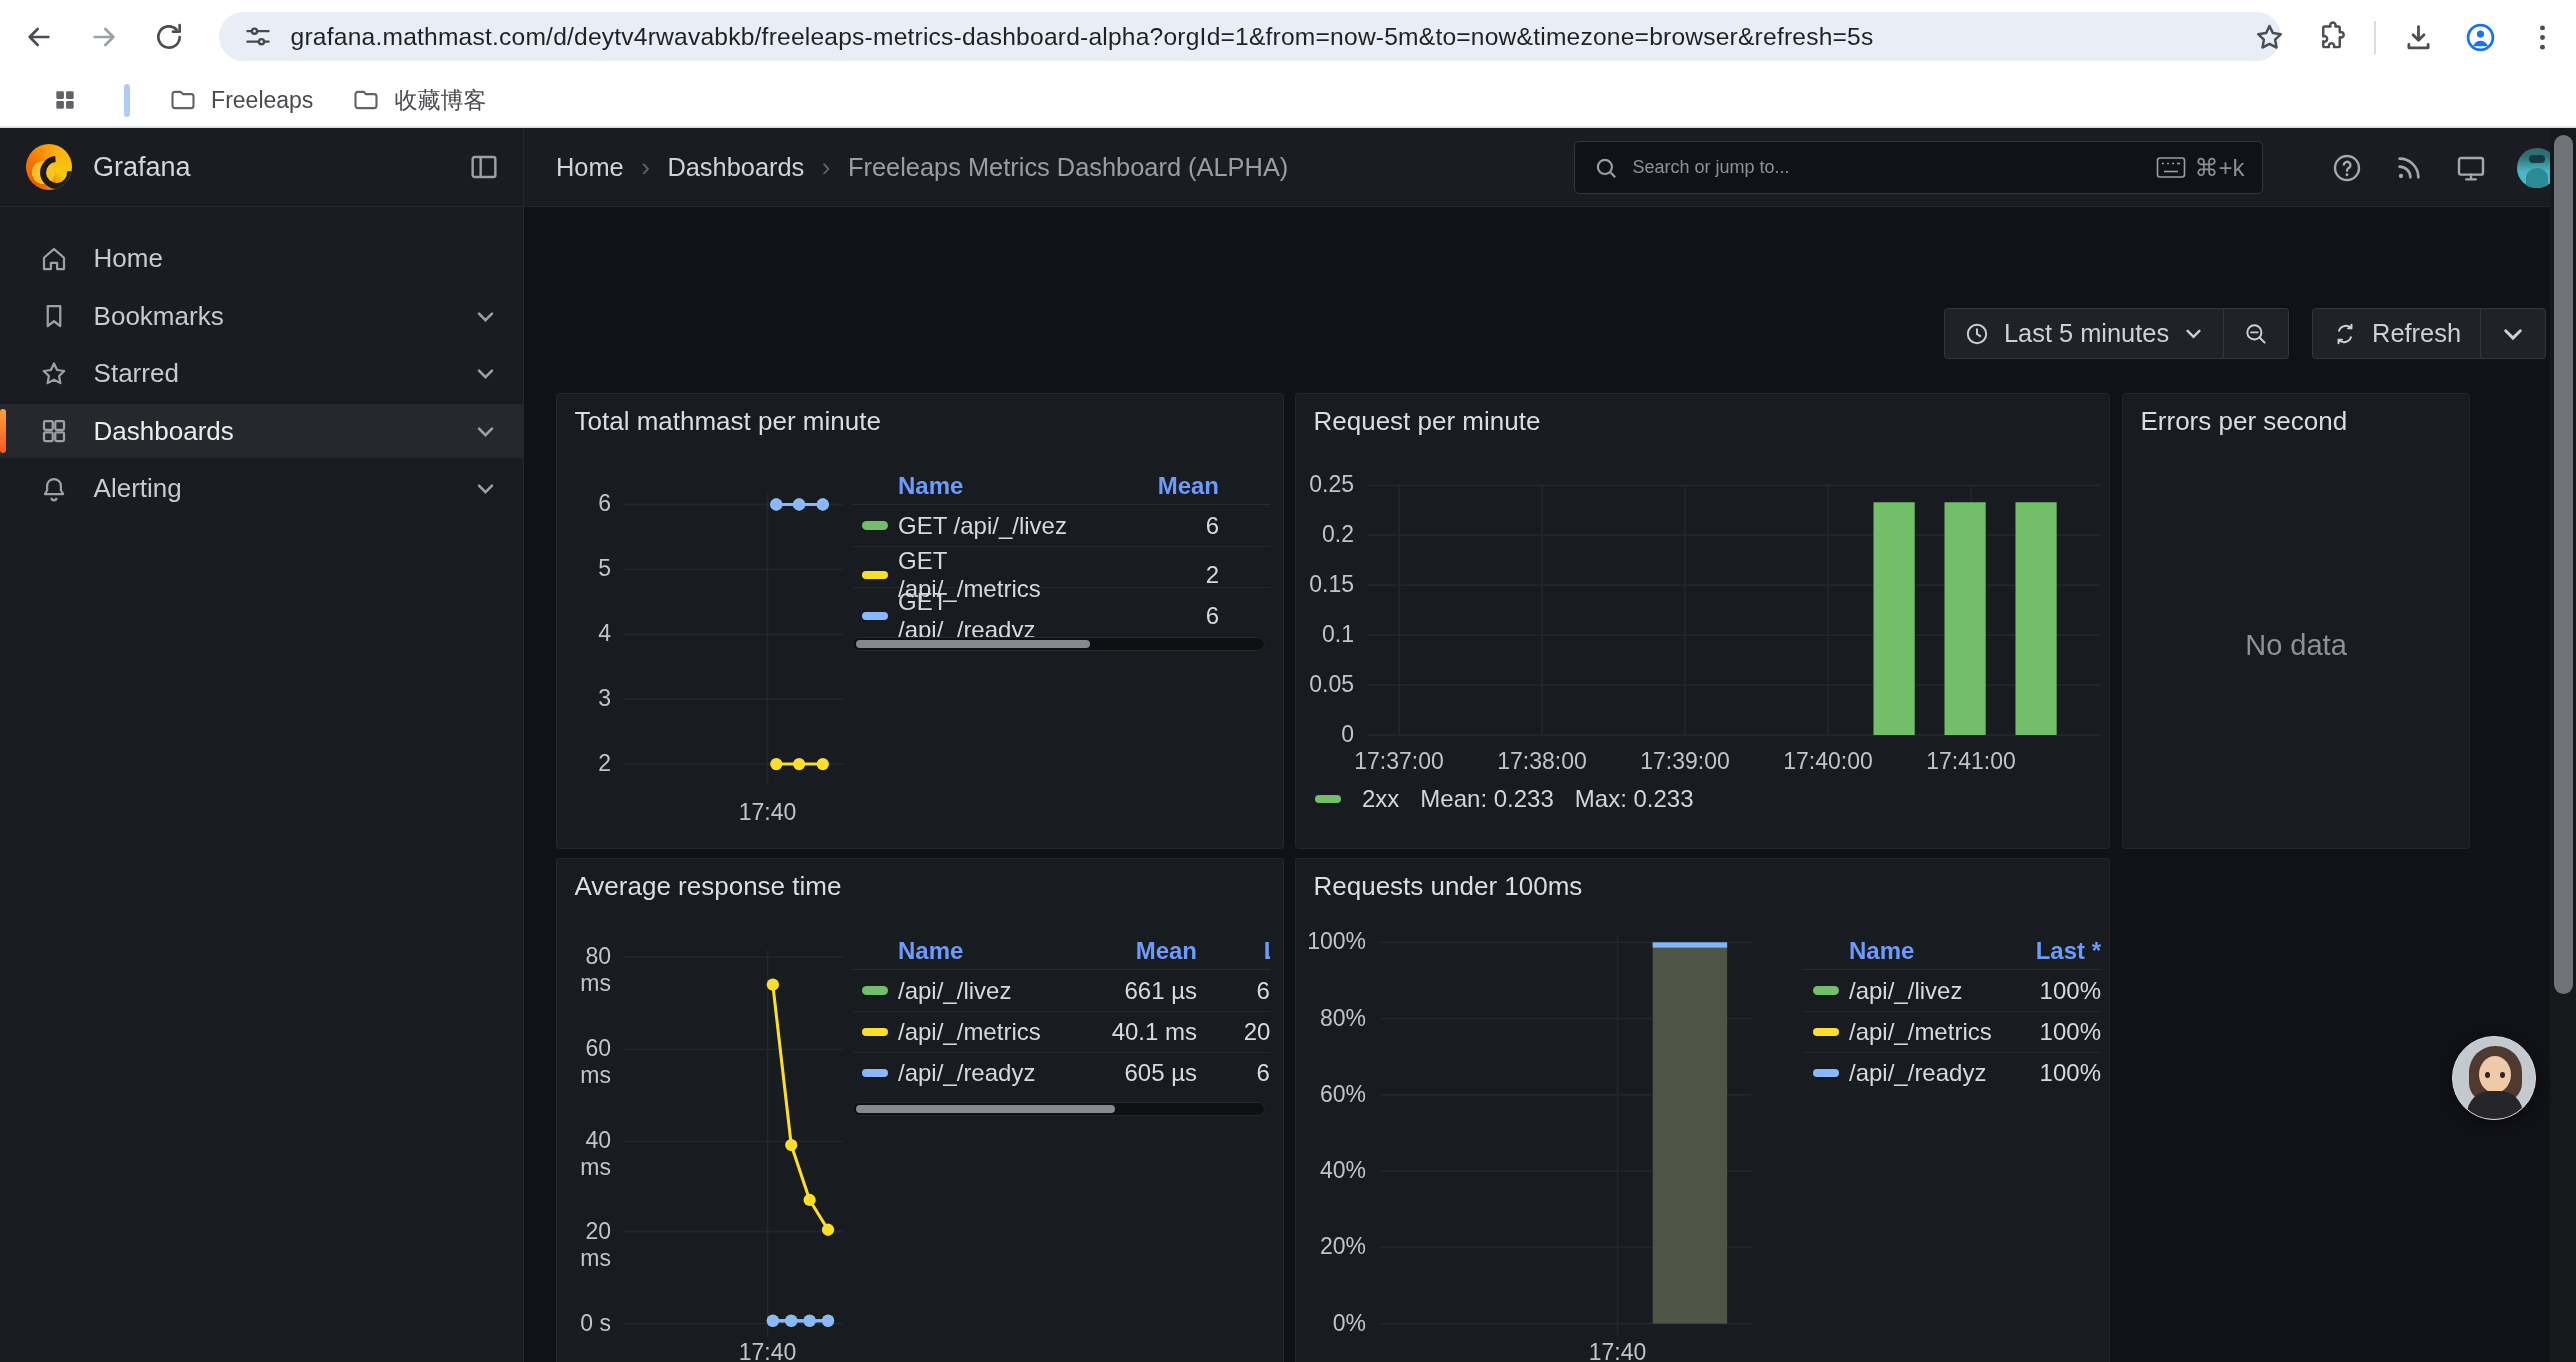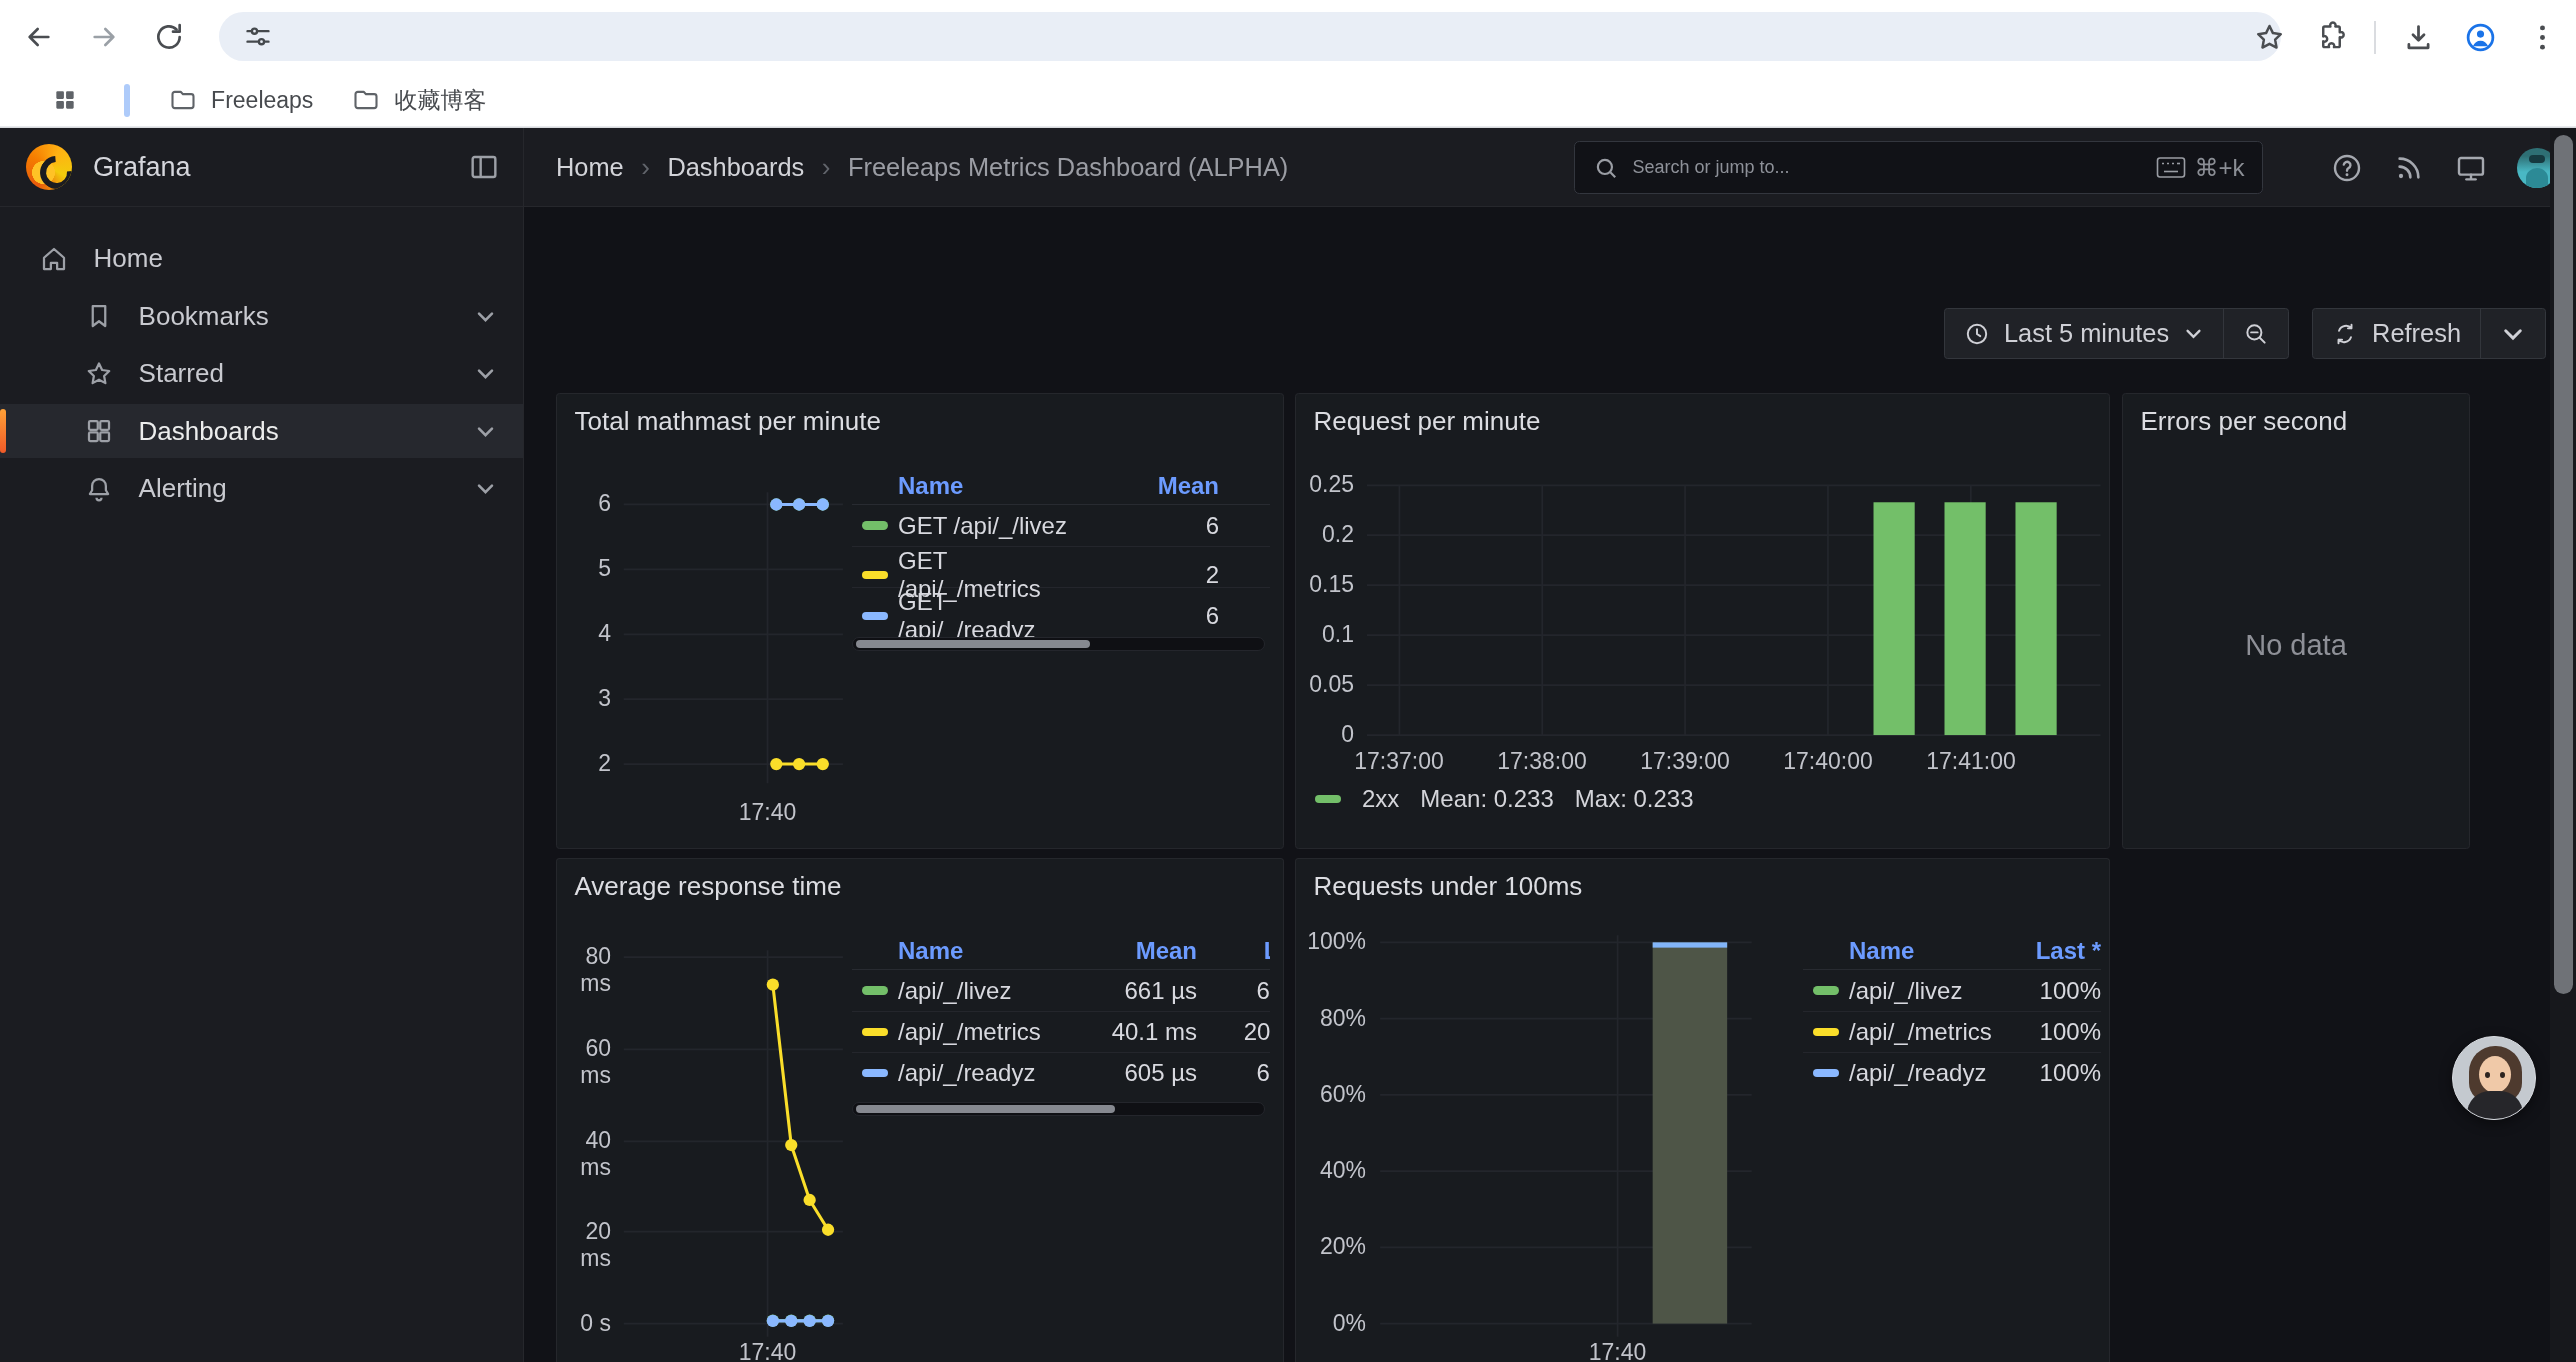--- a/index.html
+++ b/index.html
@@ -54,21 +54,21 @@
   .gf-head-icons { position:absolute; right:19px; top:0; height:79px; display:flex; align-items:center; gap:30px; }
   .gf-head-icons .hic { color:#a5a8af; }
   .gf-head-icons .hic svg { width:32px; height:32px; }
   .gf-avatar { width:40px; height:40px; border-radius:50%; background:linear-gradient(180deg,#2e6f74 20%,#49b8c4 60%); position:relative; overflow:hidden; }
   .gf-avatar::before { content:""; position:absolute; left:30%; top:18%; width:40%; height:20%; border-radius:5.3px; background:#163a40; }
   .gf-avatar::after { content:""; position:absolute; left:22%; top:52%; width:56%; height:50%; border-radius:50% 50% 0 0; background:#2c8a96; }
 
   
   .sidebar { position:absolute; left:0; top:79px; width:524px; height:1156px; background:#1b1c21; border-right:0.9px solid #26272c; padding-top:24.6px; }
   .side-item { position:relative; height:54px; display:flex; align-items:center; color:#c9cad0; font-size:26px; }
-  .side-item + .side-item { margin-top:3.5px;padding-left:45px; }
+  .side-item + .side-item { margin-top:3.5px; }
   .side-item .sic { width:30px; height:30px; margin-left:39px; color:#9da0a7; flex:0 0 auto; }
   .side-item .sic svg { width:30px; height:30px; }
   .side-item .slabel { margin-left:24.6px; }
   .side-item .schev { position:absolute; right:26px; color:#9da0a7; }
   .side-item .schev svg { width:23px; height:23px; }
   .side-item.active { background:#26282e; color:#eceded; }
   .side-item.active::before { content:""; position:absolute; left:0; top:5.3px; bottom:5.3px; width:6.1px; border-radius:3.5px;
     background:linear-gradient(180deg,#ffa137,#f05a28); }
 
   
@@ -151,20 +151,21 @@
   </span>
   <div class="url-pill">
     <span>
       <svg viewBox="0 0 24 24" fill="none" stroke="currentColor" stroke-width="2" stroke-linecap="round">
           <circle cx="9" cy="7" r="2.2"></circle>
           <path d="M3 7h3.8M11.2 7H21"></path>
           <circle cx="15" cy="16" r="2.2"></circle>
           <path d="M3 16h9.8M17.2 16H21"></path>
         </svg>
     </span>
+    <span class="url-text">grafana.mathmast.com/d/deytv4rwavabkb/freeleaps-metrics-dashboard-alpha?orgId=1&amp;from=now-5m&amp;to=now&amp;timezone=browser&amp;refresh=5s</span>
   </div>
   <div class="tb-right">
     <span class="nav-ic">
       <svg viewBox="0 0 24 24" fill="none" stroke="currentColor" stroke-width="1.8" stroke-linejoin="round">
           <path d="M12 3.6l2.5 5.2 5.7.8-4.1 4 1 5.7-5.1-2.7-5.1 2.7 1-5.7-4.1-4 5.7-.8z"></path>
         </svg>
     </span>
     <span class="nav-ic">
       <svg viewBox="0 0 24 24" fill="none" stroke="currentColor" stroke-width="1.8" stroke-linejoin="round">
           <path d="M9 4h2.2a2 2 0 1 1 3.6 0H17a1 1 0 0 1 1 1v3.2a2 2 0 1 1 0 3.6V18a1 1 0 0 1-1 1h-3.2a2 2 0 1 0-3.6 0H7a1 1 0 0 1-1-1v-3.2a2 2 0 1 0 0-3.6V5a1 1 0 0 1 1-1z"></path>

